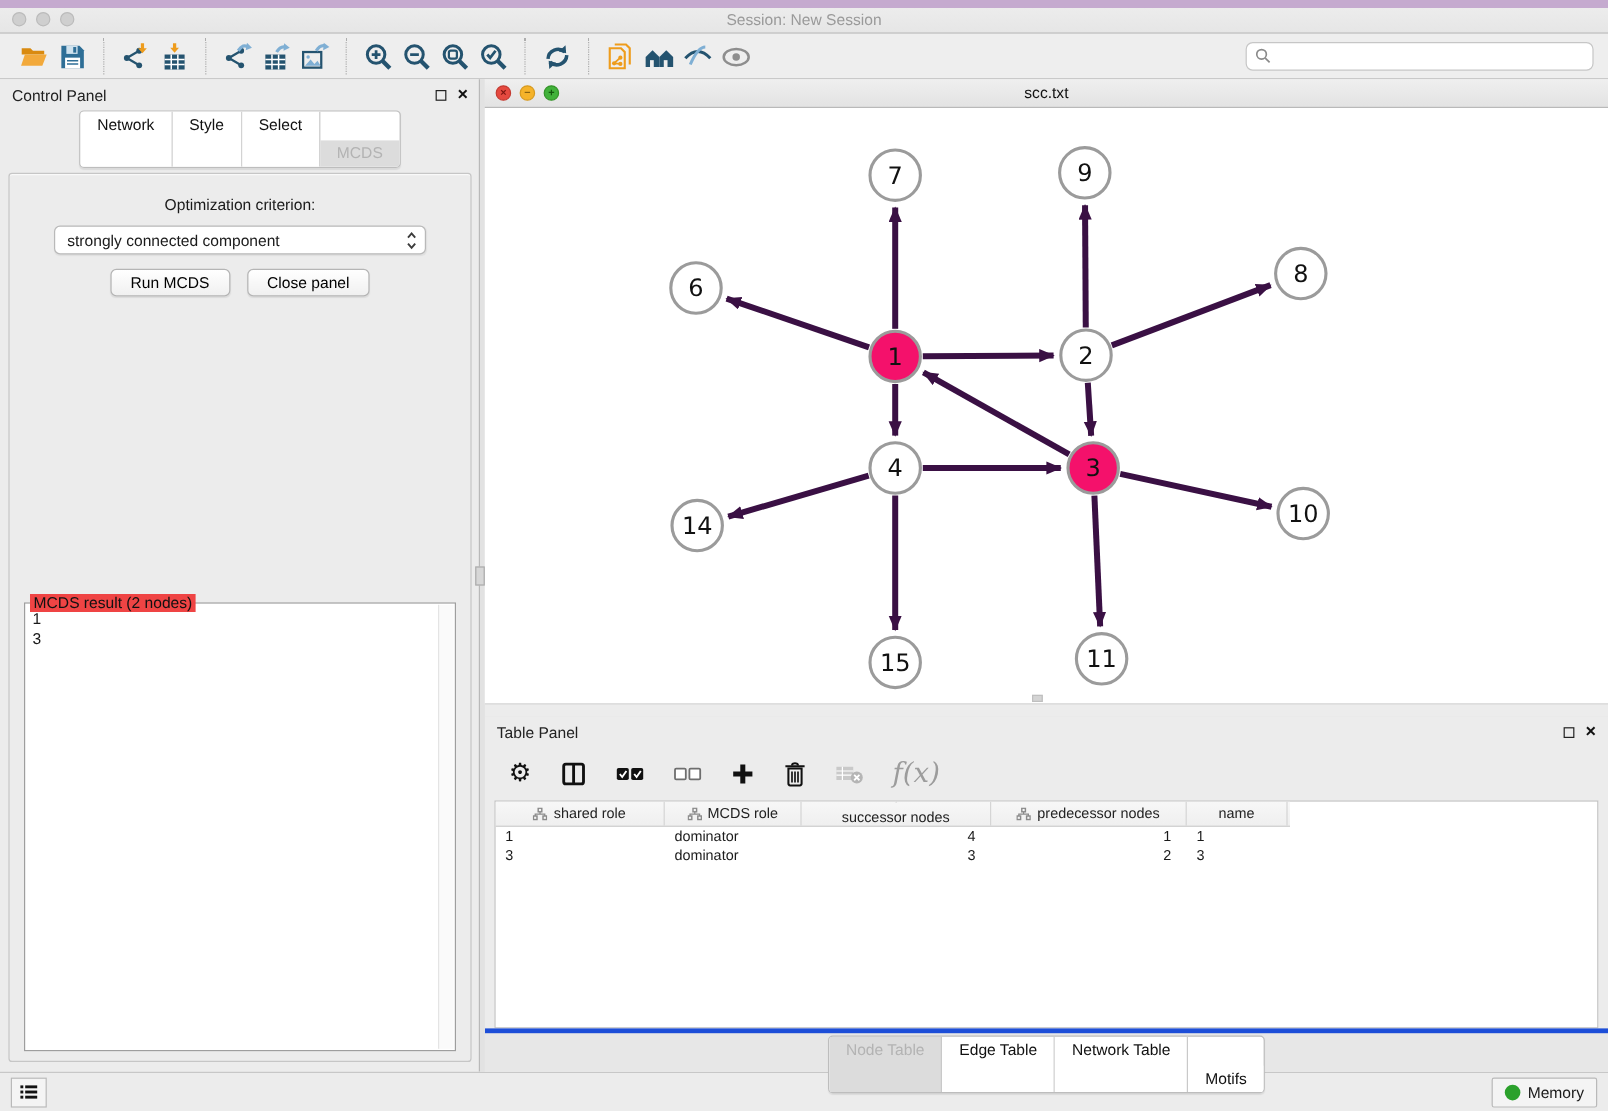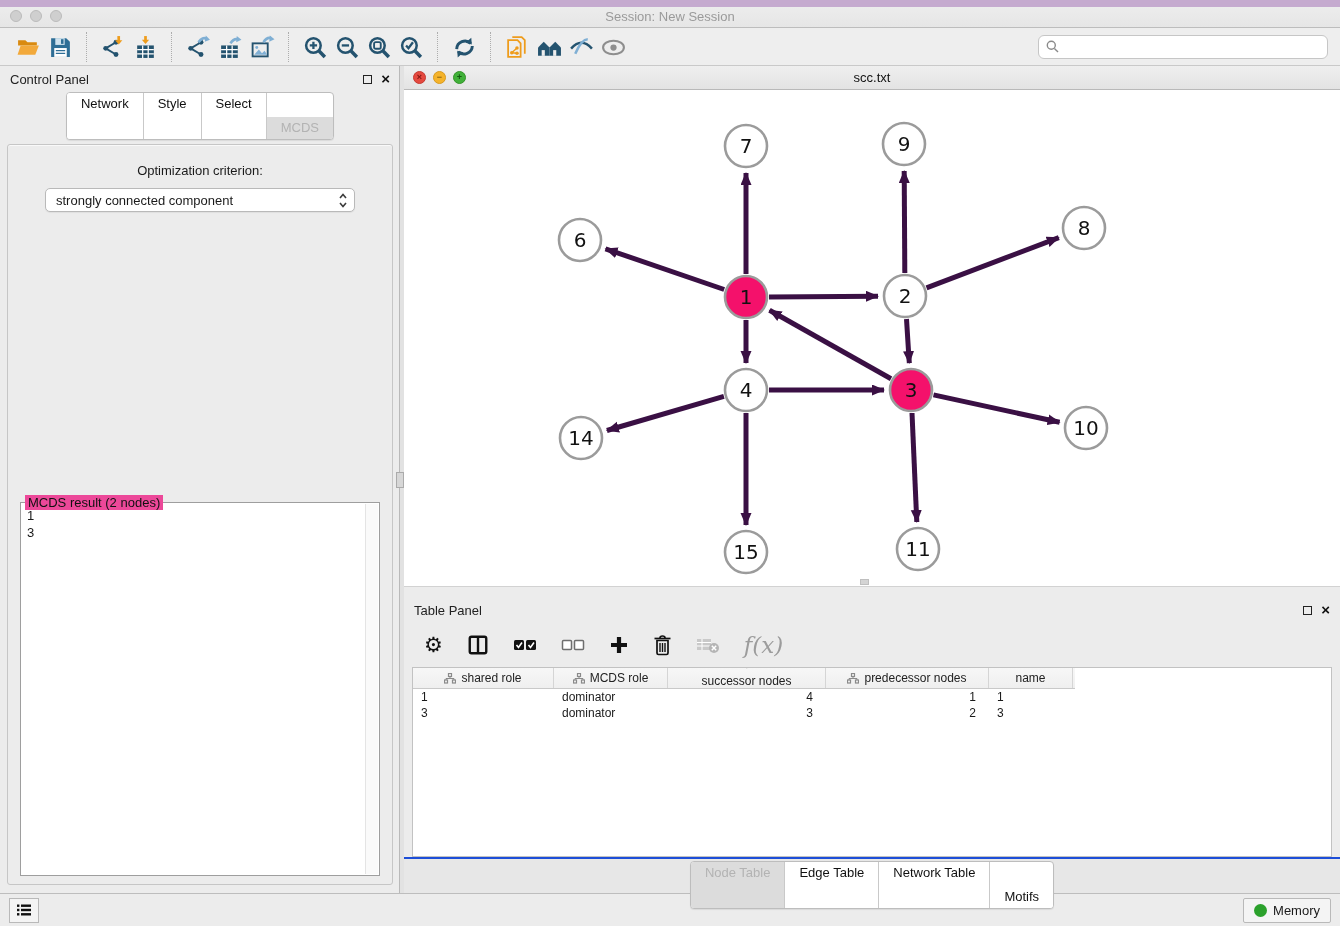--- a/index.html
+++ b/index.html
@@ -41,21 +41,21 @@
                 box-shadow:inset 0 1px 0 rgba(255,255,255,.7); display:flex; flex-direction:column; align-items:center;
                 padding:18px 12px 8px; }
   .opt-label { font-size:13px; margin-bottom:10px; }
   .dropdown { width:310px; height:24px; background:#fff; border:1px solid #B9B9B9; border-radius:5px;
               display:flex; align-items:center; padding:0 6px 0 10px; font-size:13px; box-shadow:0 1px 1px rgba(0,0,0,.06); }
   .dropdown .chev { margin-left:auto; }
   .btn-row { display:flex; gap:14px; margin-top:12px; }
   .mac-btn { height:23px; padding:0 16px; font-size:13px; font-family:inherit; background:linear-gradient(#FFFFFF,#F0F0F0);
              border:1px solid #B5B5B5; border-radius:5px; box-shadow:0 1px 1px rgba(0,0,0,.08); cursor:default; }
   .result-box { margin-top:auto; width:100%; height:374px; border:1px solid #9E9E9E; background:#fff; position:relative; }
-  .result-legend { position:absolute; top:-8px; left:4px; background:#ec4899; font-size:13px; padding:0 3px; color:#111; }
+  .result-legend { position:absolute; top:-8px; left:4px; background:#ef4444; font-size:13px; padding:0 3px; color:#111; }
   .result-text { position:absolute; inset:4px 15px 2px 6px; font-size:13px; line-height:17px; white-space:pre; overflow:hidden; }
   .result-scroll { position:absolute; top:1px; bottom:1px; right:1px; width:13px; background:#FAFAFA; border-left:1px solid #E4E4E4; }
 
   
   .v-handle { position:absolute; right:-4px; top:406px; width:8px; height:16px; background:#D7D7D7; border:1px solid #ABABAB; z-index:5; }
 
   
   .right-col { flex:1; display:flex; flex-direction:column; background:#E8E8E8; min-width:0; }
   .net-titlebar { height:24px; background:linear-gradient(#EFEFEF,#E3E3E3); border-bottom:1px solid #B9B9B9;
                   position:relative; display:flex; align-items:center; justify-content:center; font-size:13px; color:#111; flex:0 0 auto;}
@@ -75,21 +75,21 @@
   .gear-glyph { font-size:21px; color:#111; line-height:22px; }
   .fx-glyph { font-family:"DejaVu Serif",serif; font-style:italic; font-size:23px; color:#9C9C9C; }
   .tp-table { margin:0 8px; flex:1; background:#fff; border:1px solid #C2C2C2; overflow:hidden; font-size:12px; }
   .t-head { display:flex; height:21px; background:linear-gradient(#F7F7F7,#EFEFEF); border-bottom:1px solid #C9C9C9; width:662px; }
   .t-head .hc { display:flex; align-items:center; justify-content:center; gap:5px; border-right:1px solid #D5D5D5;
                 color:#222; position:relative; }
   .t-row { display:flex; height:16px; align-items:center; }
   .t-row .tc { padding:0 8px; overflow:hidden; white-space:nowrap; }
   .tc.right { text-align:right; padding-right:13px; }
   .tp-tabbar { height:36px; display:flex; align-items:flex-start; justify-content:center; padding-top:2px;
-               background:#E7E7E7; border-top:2px solid #1d4ed8; flex:0 0 auto; }
+               background:#E7E7E7; border-top:4px solid #1d4ed8; flex:0 0 auto; }
 
   
   .statusbar { height:33px; background:#ECECEC; border-top:1px solid #BDBDBD; display:flex; align-items:center; padding:0 9px;justify-content:center; }
   .status-btn { width:30px; height:25px; background:#F4F4F4; border:1px solid #B9B9B9; display:flex; align-items:center; justify-content:center; }
   .memory-btn { margin-left:auto; height:25px; background:#F4F4F4; border:1px solid #B9B9B9; border-radius:2px;
                 display:flex; align-items:center; gap:6px; padding:0 10px; font-size:13px; }
   .mem-dot { width:13px; height:13px; border-radius:50%; background:#2BA12C; }
 
   svg { display:block; }
 </style>
@@ -271,20 +271,24 @@
       </div>
     </div>
     <div class="cp-content">
       <div class="opt-label">Optimization criterion:</div>
       <div class="dropdown">
         <span>strongly connected component</span>
         <svg class="chev" width="10" height="17" viewBox="0 0 10 17">
           <polyline points="2,6 5,2.5 8,6" fill="none" stroke="#3C3C3C" stroke-width="1.6"></polyline>
           <polyline points="2,11 5,14.5 8,11" fill="none" stroke="#3C3C3C" stroke-width="1.6"></polyline>
         </svg>
+      </div>
+      <div class="btn-row">
+        <button class="mac-btn">Run MCDS</button>
+        <button class="mac-btn">Close panel</button>
       </div>
       <div class="result-box">
         <span class="result-legend">MCDS result (2 nodes)</span>
         <div class="result-text" id="result-lines">1
 3</div>
         <div class="result-scroll"></div>
       </div>
     </div>
     <div class="v-handle"></div>
   </div>

